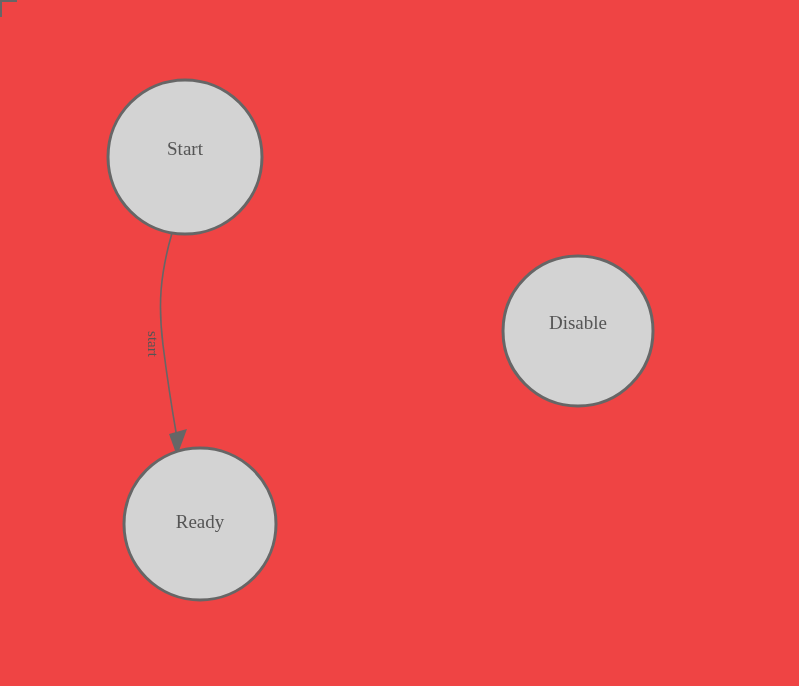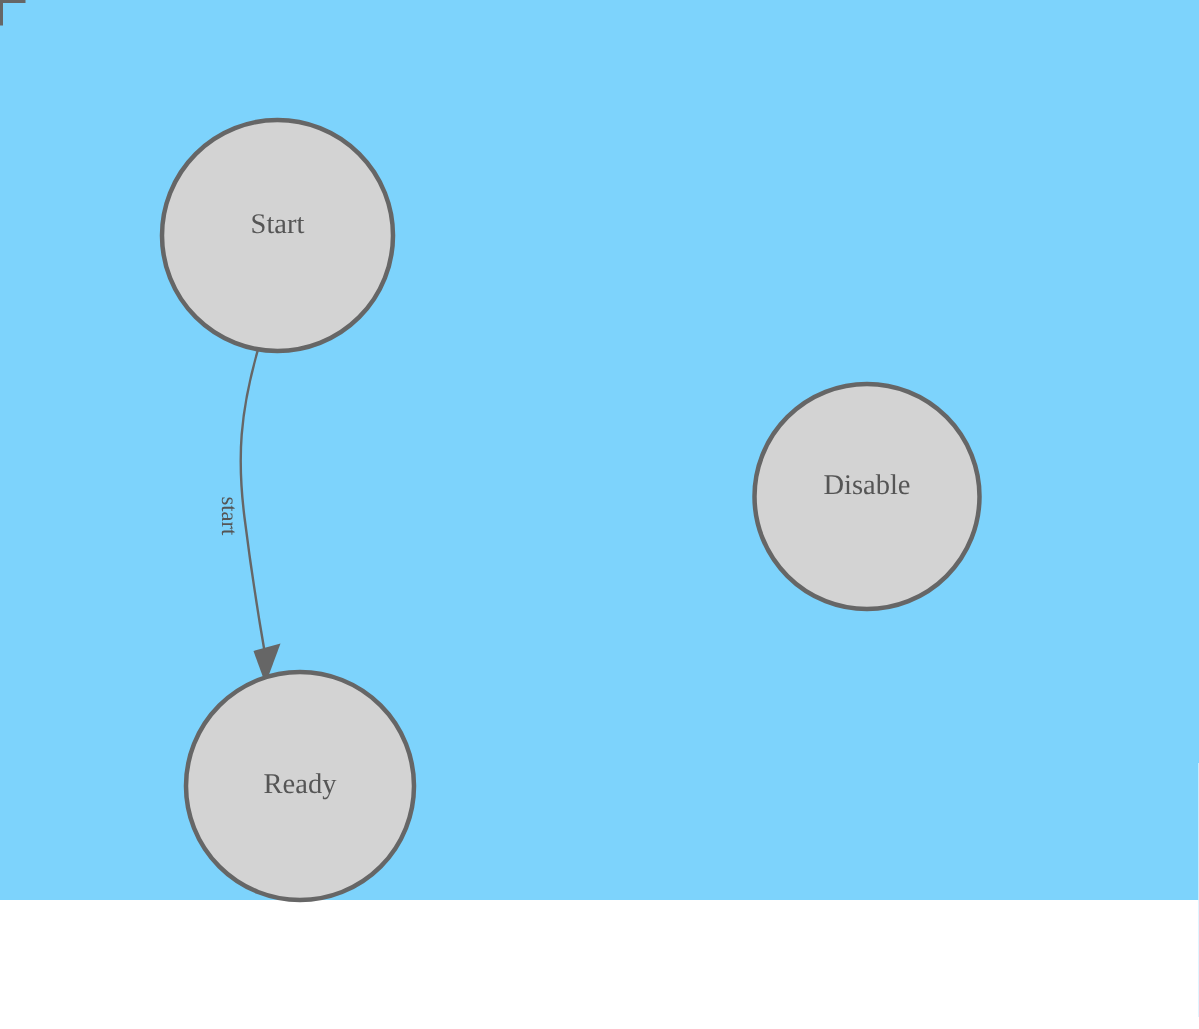--- a/index.html
+++ b/index.html
@@ -9,22 +9,22 @@
   }
   body {
     width: 799px;
     height: 686px;
     overflow: hidden;
     font-family: "Liberation Serif", serif;
   }
   #canvas {
     position: relative;
     width: 799px;
-    height: 600px;
-    background: #7dd3fc;
+    height: 686px;
+    background: #ef4444;
   }
   #graph-svg {
     position: absolute;
     top: 0;
     left: 0;
     width: 799px;
     height: 686px;
     display: block;
   }
   .node-circle {

